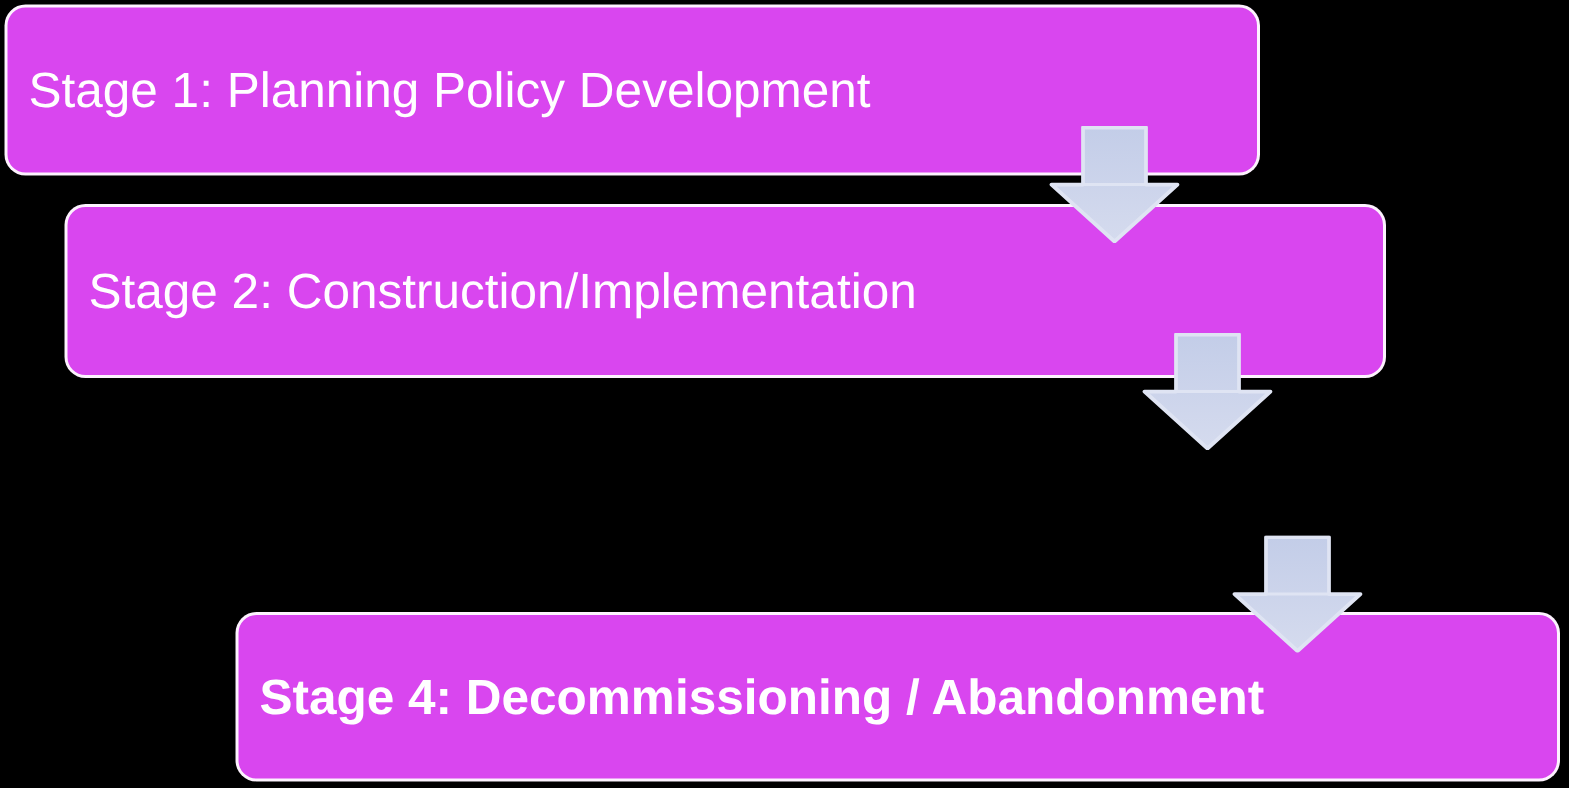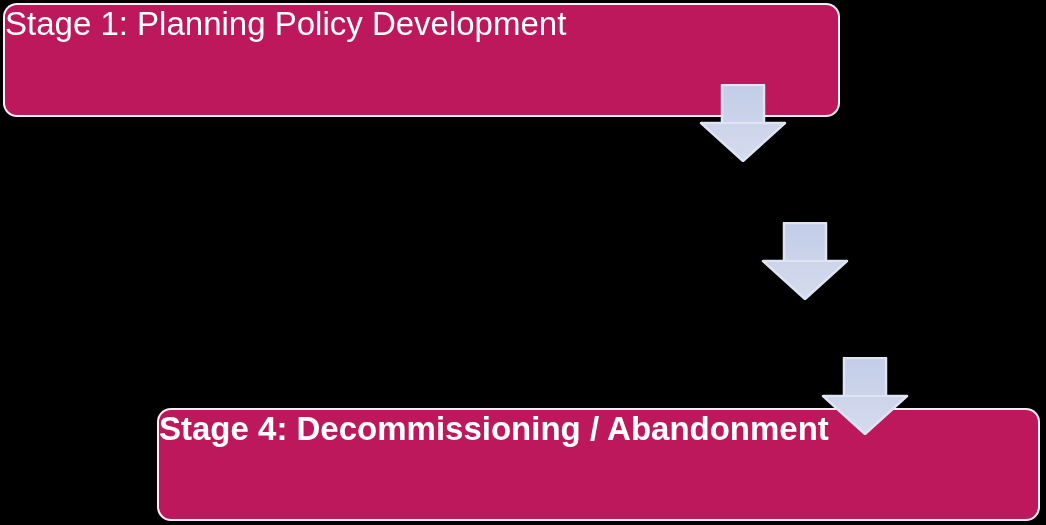--- a/index.html
+++ b/index.html
@@ -11,25 +11,26 @@
     position: relative;
     width: 1046px;
     height: 525px;
     background: #000000;
     overflow: hidden;
     font-family: "Liberation Sans", sans-serif;
   }
   .stage {
     position: absolute;
     box-sizing: border-box;
-    background: #be185d;
+    background: #d946ef;
     border: 2.5px solid rgba(255,255,255,0.93);
     border-radius: 14px;
     display: flex;
-    padding-left: 0;
+    align-items: center;
+    padding-left: 14px;
     color: #FFFFFF;
     font-size: 33px;
     letter-spacing: 0px;
     white-space: nowrap;
   }
   .s1 { left: 3px;   top: 3px;   width: 837px; height: 114px; }
   .s2 { left: 43px;  top: 136px; width: 881px; height: 116px; }
   .s3 { left: 115px; top: 272px; width: 854px; height: 115px; }
   .s4 { left: 157px; top: 408px; width: 883px; height: 113px; font-weight: bold; }
   .arrow {
@@ -54,20 +55,23 @@
         <stop offset="0" stop-color="#C3CDE8"></stop>
         <stop offset="1" stop-color="#D5DBEE"></stop>
       </linearGradient>
     </defs>
   </svg>
 
   <div class="stage s1">
     <span>Stage 1: Planning Policy Development</span>
   </div>
 
+  <div class="stage s2">
+    <span>Stage 2: Construction/Implementation</span>
+  </div>
 
 
   <div class="stage s4">
     <span>Stage 4: Decommissioning / Abandonment</span>
   </div>
 
   <svg class="arrow a1" viewBox="0 0 90 78">
     <polygon points="24,1 66,1 66,39 87,39 45,77 3,39 24,39" fill="url(#arrowGrad)" stroke="#DFE4F3"></polygon>
     <line x1="24" y1="39" x2="66" y2="39" stroke="#DFE4F3"></line>
   </svg>

